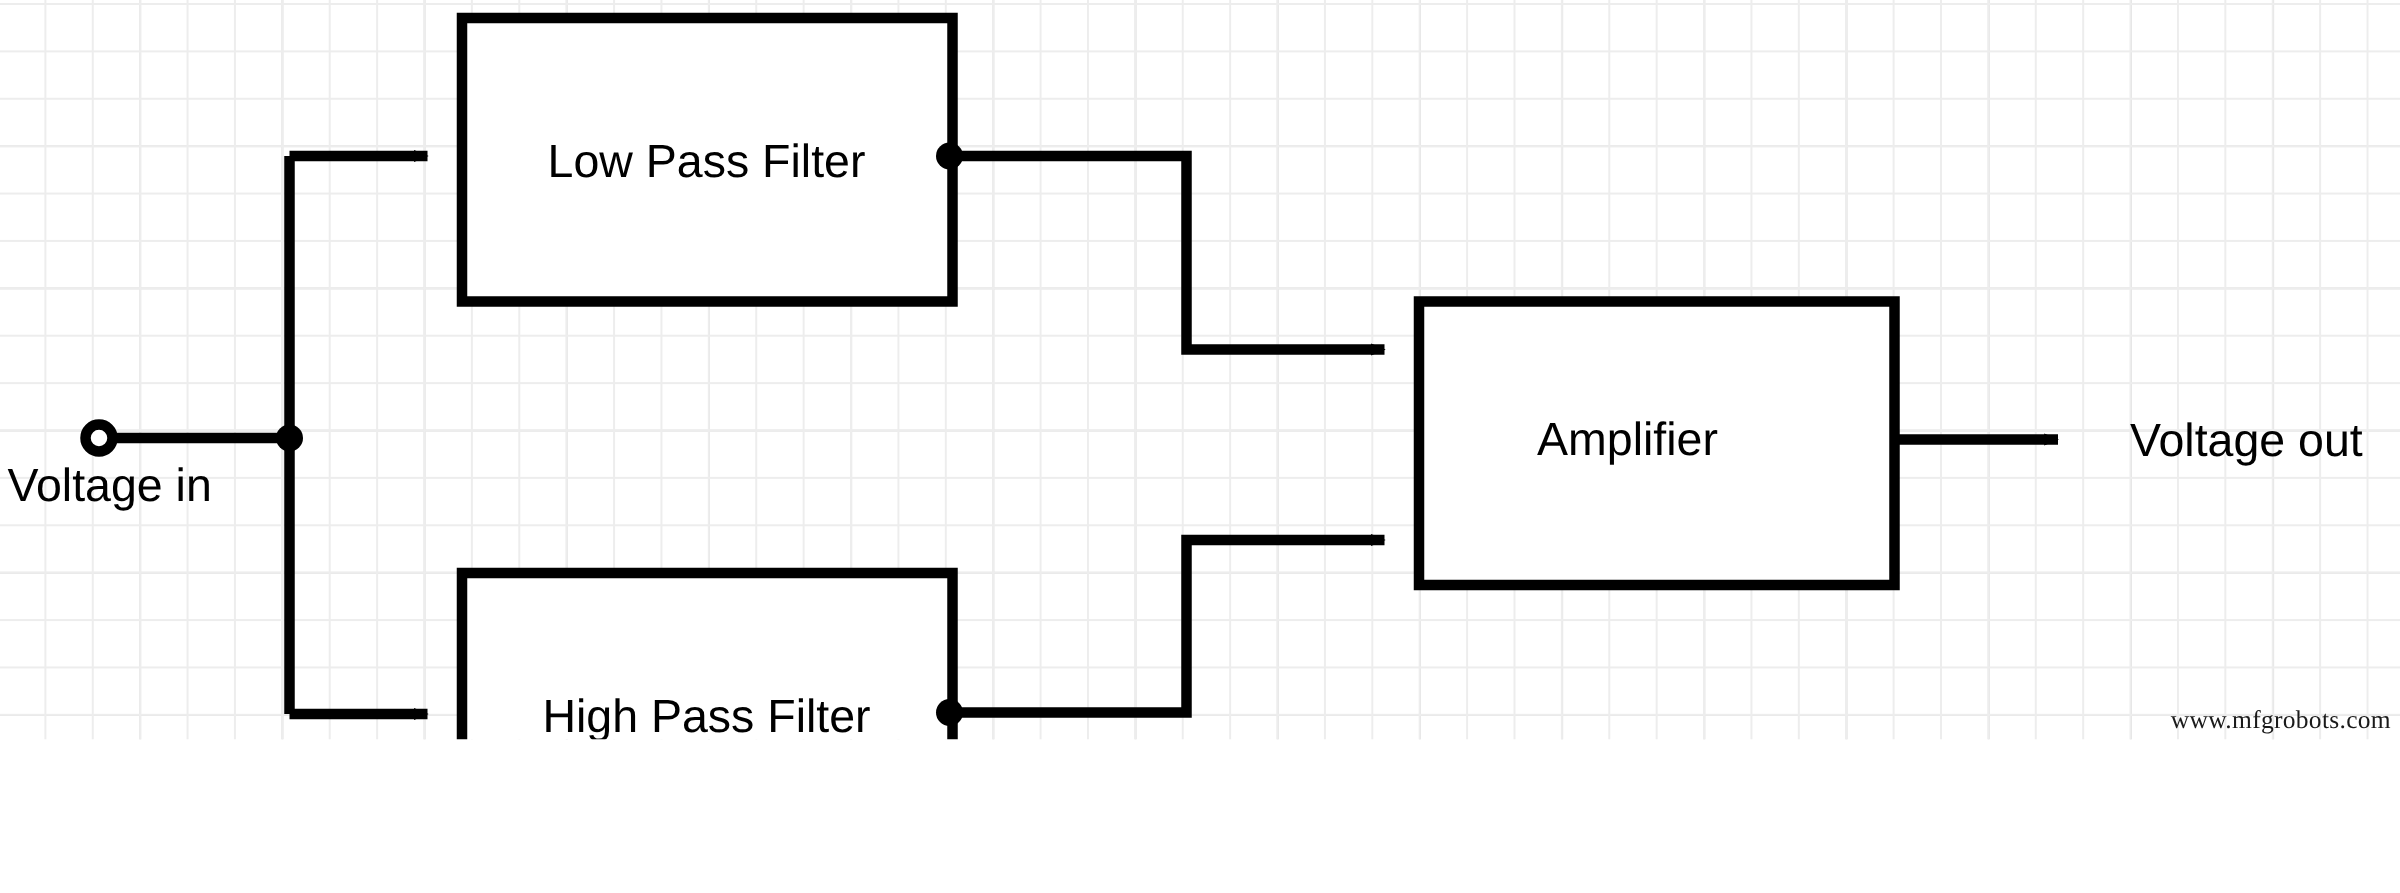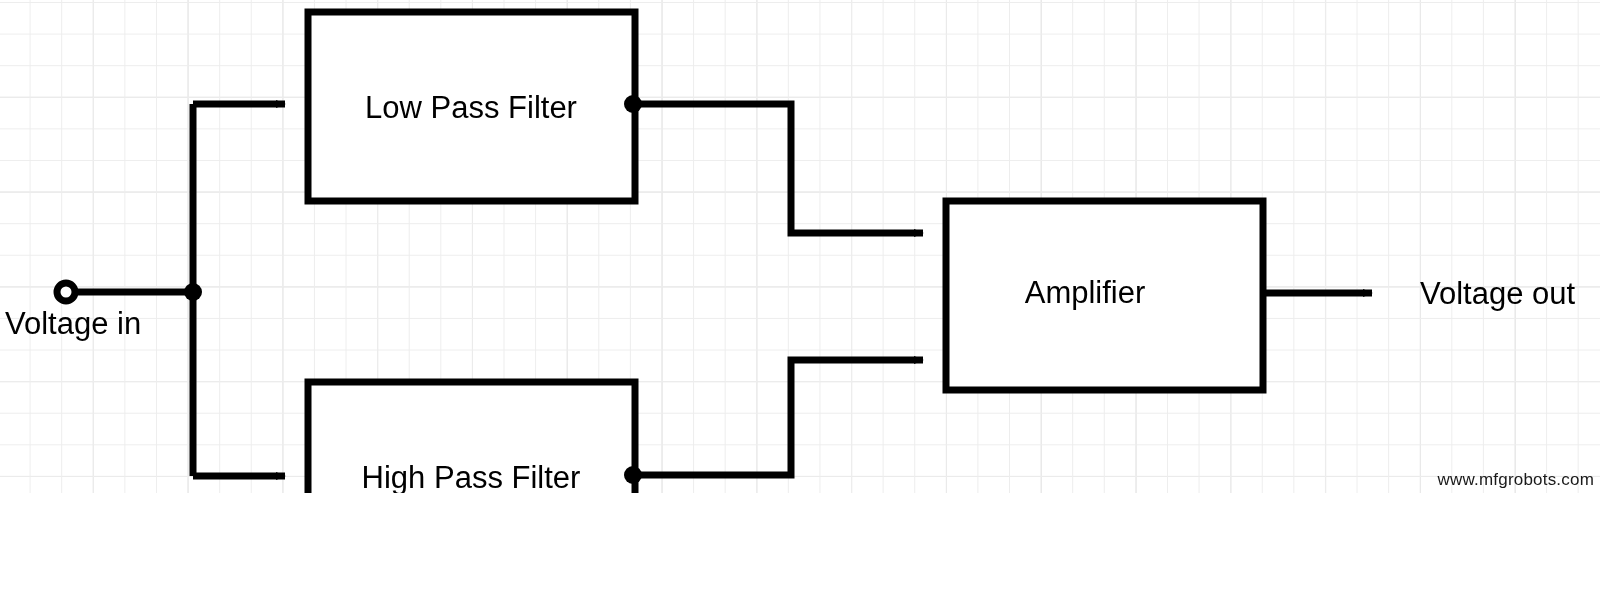--- a/index.html
+++ b/index.html
@@ -40,21 +40,21 @@
   }
   .io-label {
     font-family: "Liberation Sans", sans-serif;
     font-size: 31px;
     fill: #000000;
   }
   .watermark {
     position: absolute;
     right: 6px;
     bottom: 3px;
-    font-family: Liberation Sans, sans-serif;
+    font-family: Liberation Serif, serif;
     font-size: 17px;
     color: #1a1a1a;
     letter-spacing: 0.2px;
     white-space: nowrap;
   }
 </style>
 </head>
 <body>
 
 <div id="canvas">

